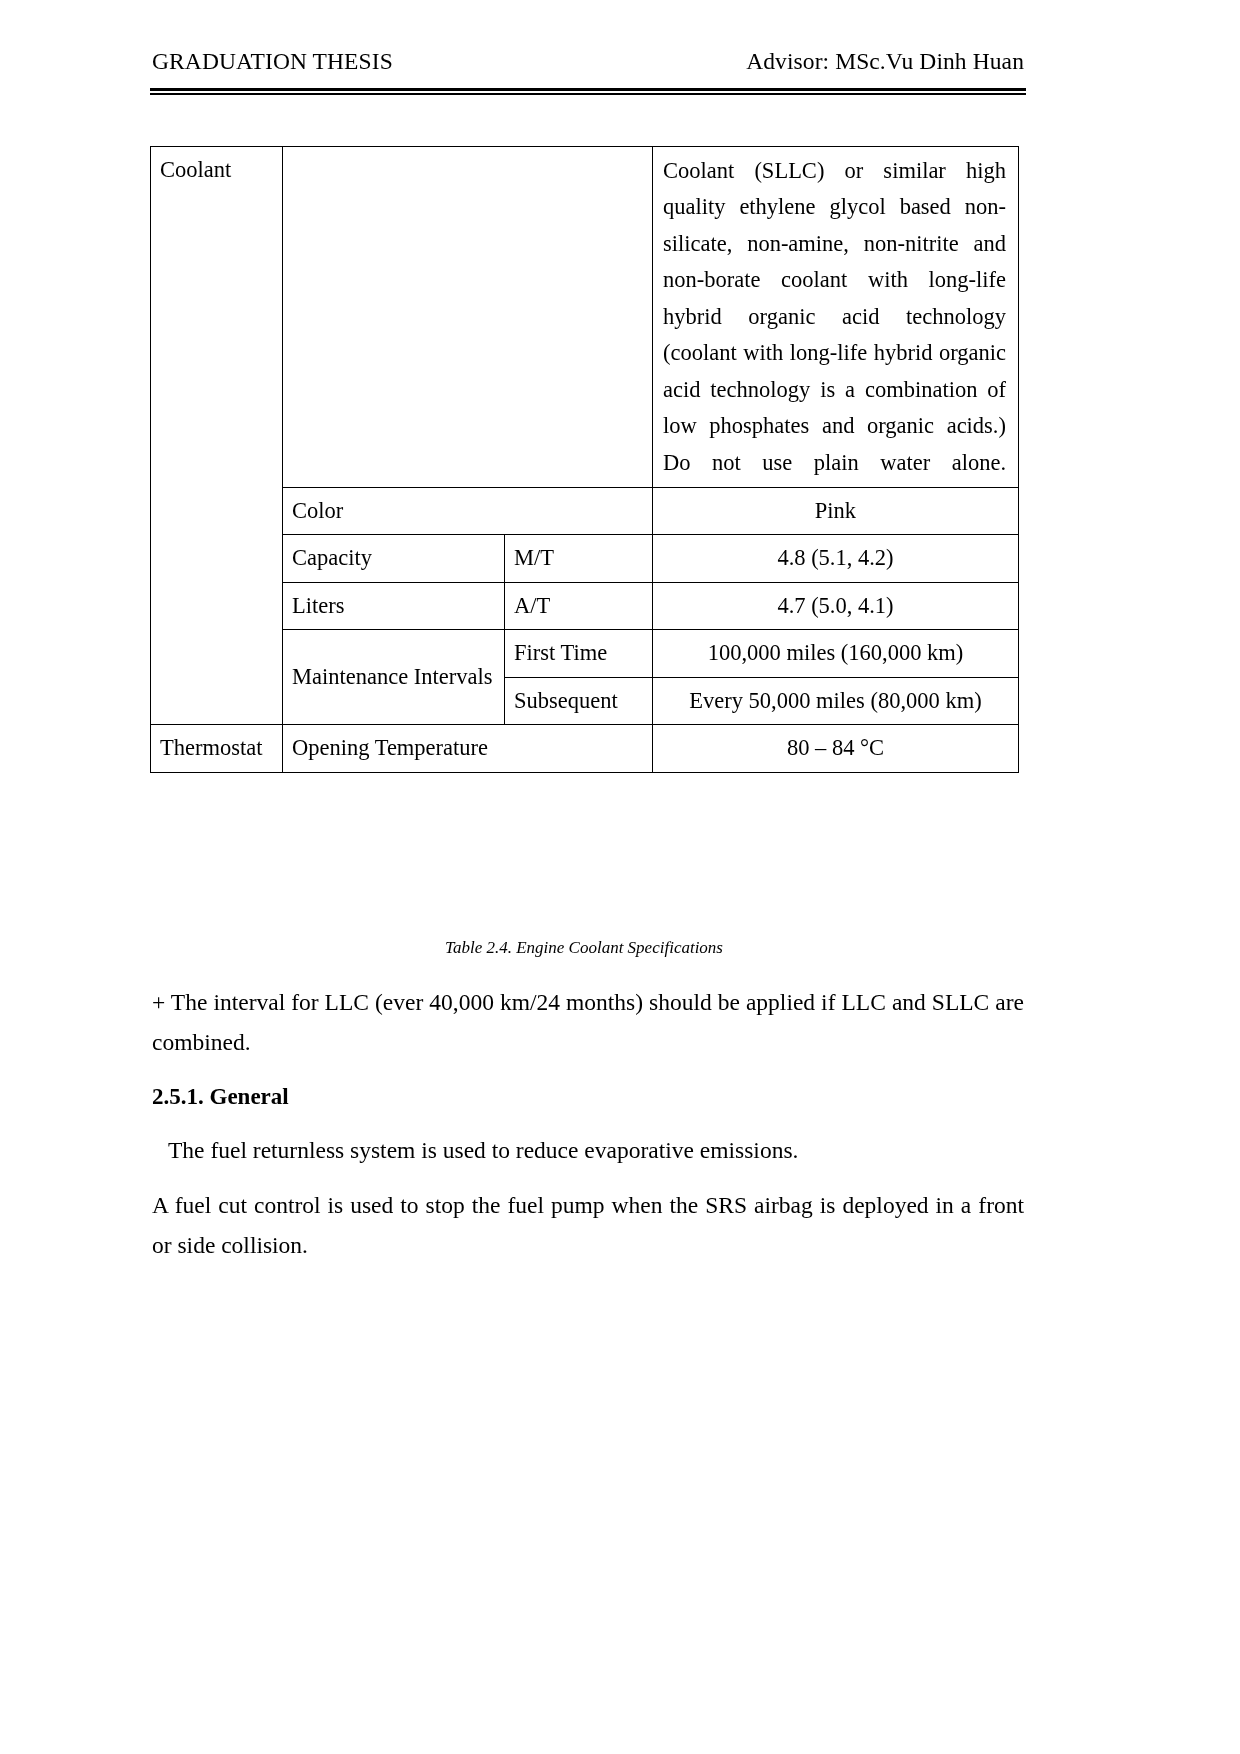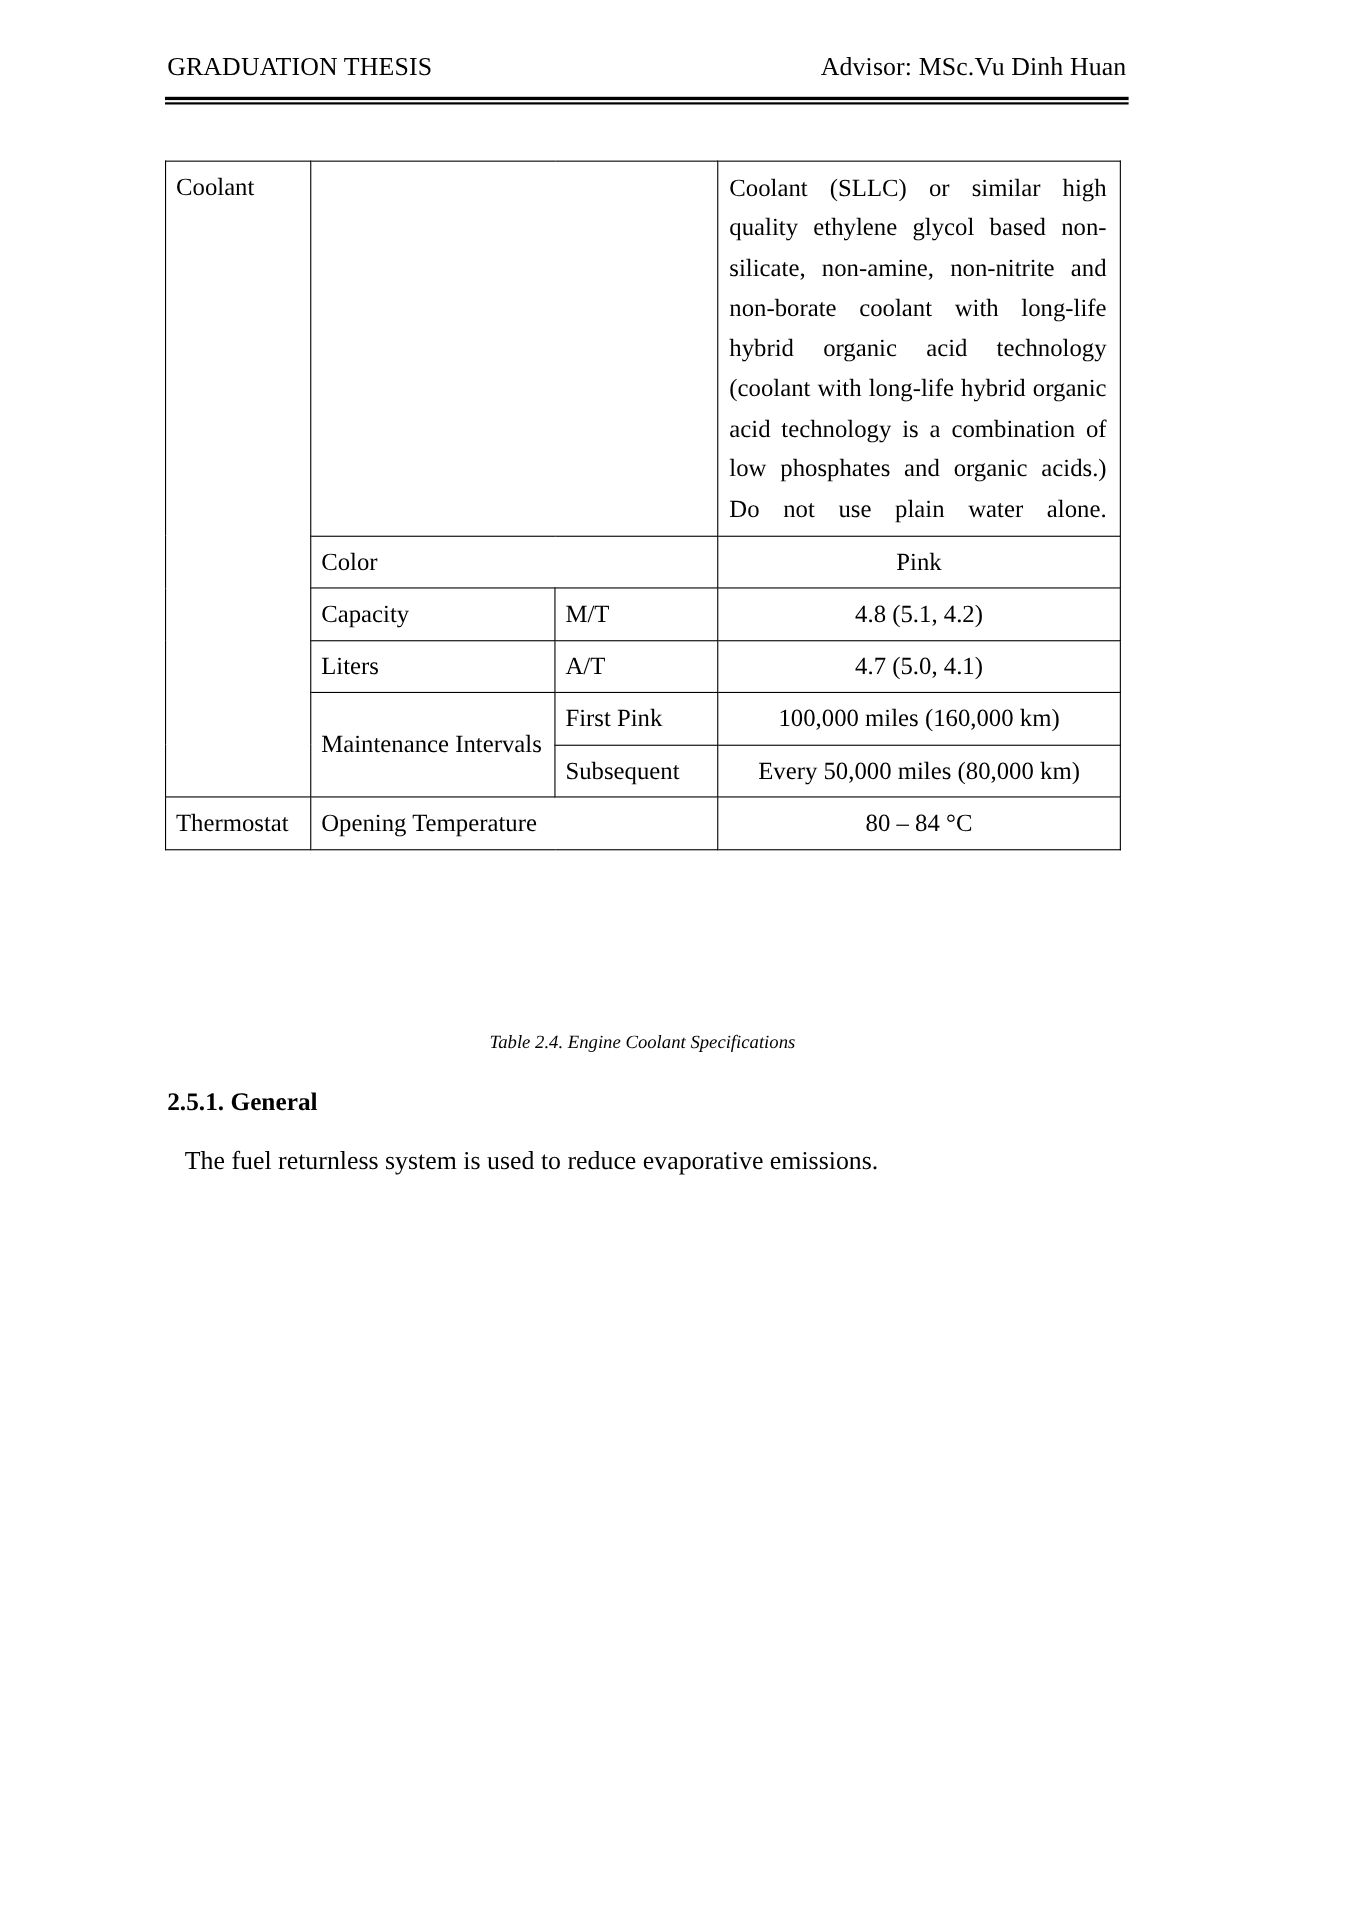--- a/index.html
+++ b/index.html
@@ -152,36 +152,38 @@
         <td class="middle">M/T</td>
         <td class="center">4.8 (5.1, 4.2)</td>
       </tr>
       <tr>
         <td class="middle">Liters</td>
         <td class="middle">A/T</td>
         <td class="center">4.7 (5.0, 4.1)</td>
       </tr>
       <tr>
         <td rowspan="2" class="tall">Maintenance Intervals</td>
-        <td class="middle">First Pink</td>
+        <td class="middle">First Time</td>
         <td class="center">100,000 miles (160,000 km)</td>
       </tr>
       <tr>
         <td class="middle">Subsequent</td>
         <td class="center">Every 50,000 miles (80,000 km)</td>
       </tr>
       <tr>
         <td class="middle">Thermostat</td>
         <td colspan="2" class="middle">Opening Temperature</td>
         <td class="center">80 – 84 °C</td>
       </tr>
     </tbody>
   </table>
 
   <div class="caption">Table 2.4. Engine Coolant Specifications</div>
 
   <div class="body-block" style="top: 982px;">
+    <p class="para">+ The interval for LLC (ever 40,000 km/24 months) should be applied if LLC and SLLC are combined.</p>
     <h3 class="heading">2.5.1. General</h3>
     <p class="para-plain">The fuel returnless system is used to reduce evaporative emissions.</p>
+    <p class="para">A fuel cut control is used to stop the fuel pump when the SRS airbag is deployed in a front or side collision.</p>
   </div>
 
 
 </div>
 
 </body></html>

